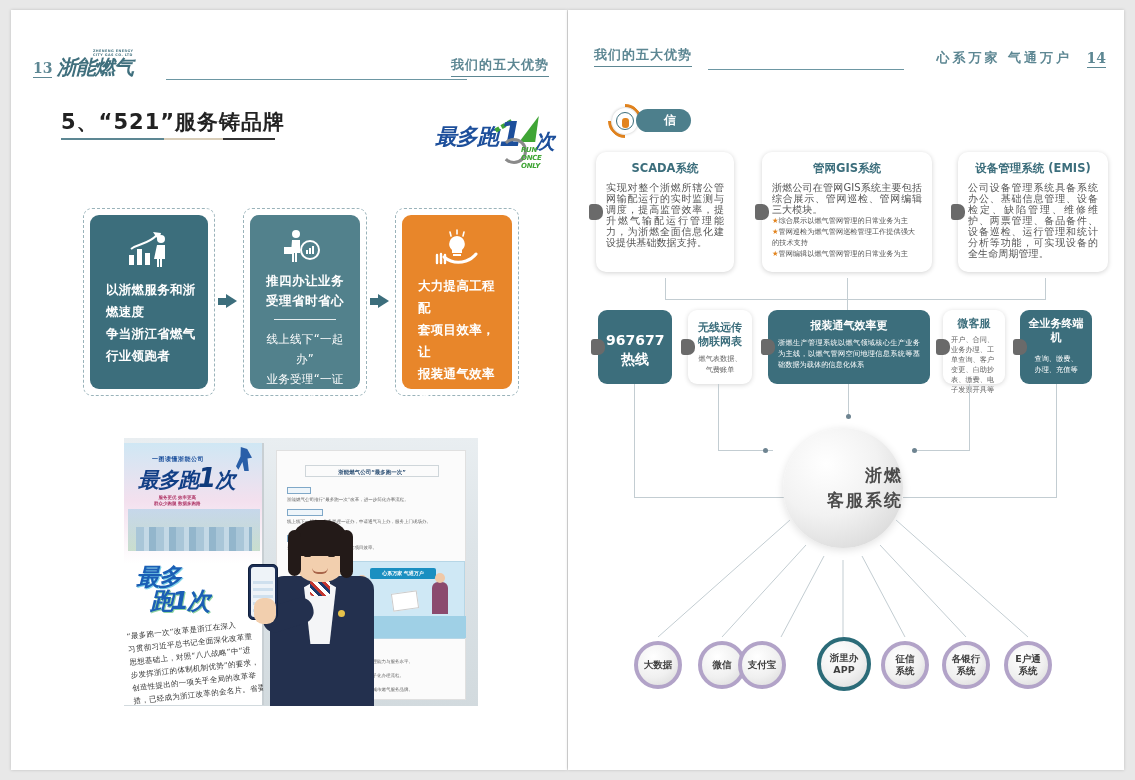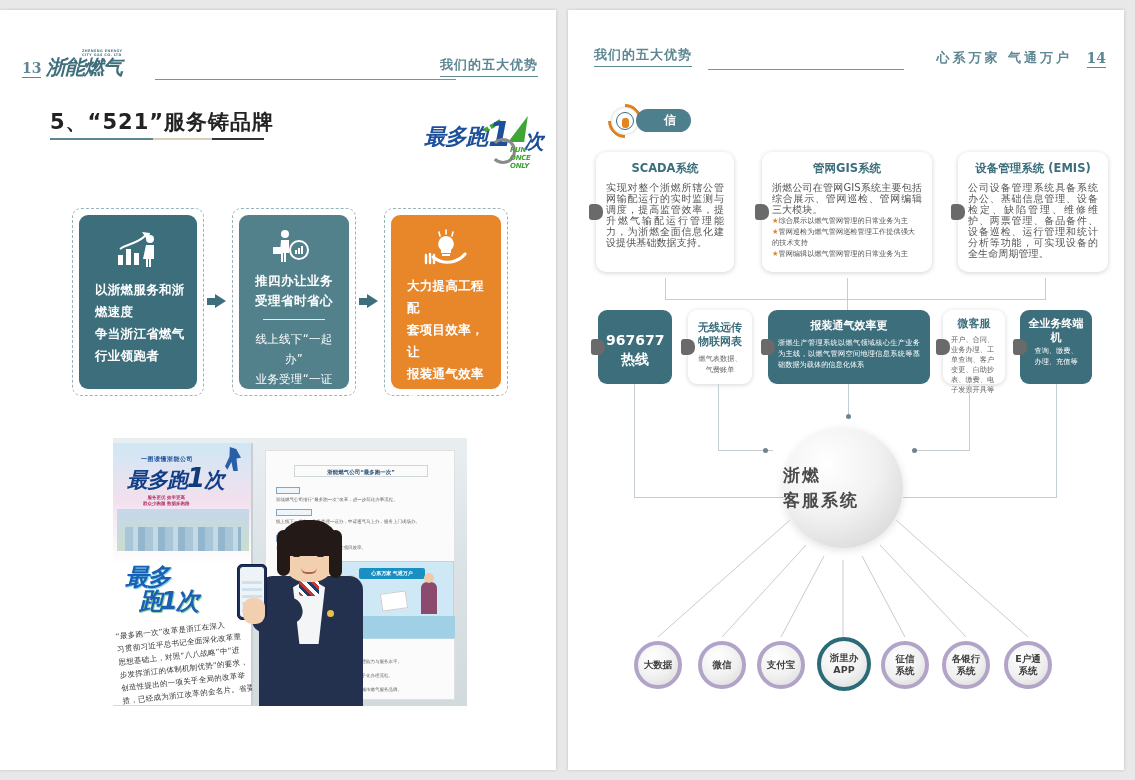--- a/index.html
+++ b/index.html
@@ -4,21 +4,21 @@
 <style>
   * { box-sizing: border-box; margin: 0; padding: 0; }
   body {
     width: 1135px; height: 780px;
     background: #e8e8e8;
     font-family: "DejaVu Sans", "Liberation Sans", sans-serif;
     overflow: hidden;
   }
   .spread { position: relative; width: 1135px; height: 780px; background: #e8e8e8; }
   .page { position: absolute; top: 10px; height: 760px; background: #fff; }
-  .page-left  { left: 0; width: 556px; box-shadow: 0 0 3px rgba(0,0,0,0.18); text-decoration: underline; }
+  .page-left  { left: 11px; width: 556px; box-shadow: 0 0 3px rgba(0,0,0,0.18); text-decoration: underline; }
   .page-right { left: 568px; width: 556px; box-shadow: 0 0 3px rgba(0,0,0,0.18); }
 
   
   .hdr { position: absolute; top: 38px; left: 0; right: 0; height: 32px; }
   .hdr-rule { position: absolute; bottom: 0; height: 1px; background: #6d97a3; }
   .hdr-txt {
     position: absolute; bottom: 3px;
     font-family: "DejaVu Serif", "Liberation Serif", serif;
     font-weight: bold; font-size: 13px; color: #5d8793; letter-spacing: 1px;
   }
@@ -219,21 +219,21 @@
   .mbox-big { text-align: center; font-size: 14px; font-weight: bold; line-height: 19px; }
 
   .conn { position: absolute; background: #c3cdd2; }
   .dot { position: absolute; width: 5px; height: 5px; border-radius: 50%; background: #6e8491; }
 
   .center-circle {
     position: absolute; left: 783px; top: 428px; width: 120px; height: 120px;
     border-radius: 50%;
     background: radial-gradient(circle at 36% 30%, #ffffff 0%, #f2f2f2 45%, #d9d9d9 85%, #cfcfcf 100%);
     box-shadow: 0 2px 8px rgba(0,0,0,.12);
-    display: flex; flex-direction: column; align-items: flex-start; justify-content: center;
+    display: flex; flex-direction: column; align-items: flex-end; justify-content: center;
   }
   .cc-line { font-size: 17px; font-weight: bold; color: #4a4a4a; letter-spacing: 2px; line-height: 25px; }
 
   .node {
     position: absolute; width: 48px; height: 48px; border-radius: 50%;
     border: 4px solid #b2a3c8;
     background: radial-gradient(circle at 38% 30%, #ffffff 0%, #f0f0f0 55%, #d6d6d6 100%);
     display: flex; flex-direction: column; align-items: center; justify-content: center;
   }
   .node.hl { border-color: #2b6b78; }
@@ -470,21 +470,21 @@
 
   <div class="mbox mbox-white" style="left:943px; top:310px; width:62px; height:74px;">
     <div class="tab"></div>
     <div class="mbox-title w">微客服</div>
     <div class="mbox-sub g" style="text-align:left;line-height:10px;">开户、合同、业务办理、工单查询、客户变更、自助抄表、缴费、电子发票开具等</div>
   </div>
 
   <div class="mbox mbox-teal" style="left:1020px; top:310px; width:72px; height:74px;">
     <div class="tab"></div>
     <div class="mbox-title">全业务终端机</div>
-    <div class="mbox-sub" style="white-space:pre-line;margin-top:0;">查询、缴费、
+    <div class="mbox-sub" style="white-space:pre-line;margin-top:8px;">查询、缴费、
 办理、充值等</div>
   </div>
 
   <div class="conn" style="left:634px; top:384px; width:1px; height:114px;"></div>
   <div class="conn" style="left:634px; top:497px; width:150px; height:1px;"></div>
   <div class="conn" style="left:718px; top:384px; width:1px; height:67px;"></div>
   <div class="conn" style="left:718px; top:450px; width:55px; height:1px;"></div>
   <div class="dot" style="left:763px; top:448px;"></div>
   <div class="conn" style="left:848px; top:384px; width:1px; height:32px;"></div>
   <div class="dot" style="left:846px; top:414px;"></div>
@@ -510,21 +510,21 @@
       <line x1="328" y1="520" x2="460" y2="637"></line>
     </g>
   </svg>
 
   <div class="node" style="left:634px; top:641px;">
     <span>大数据</span>
   </div>
   <div class="node" style="left:698px; top:641px;">
     <span>微信</span>
   </div>
-  <div class="node" style="left:757px; top:641px;">
+  <div class="node" style="left:738px; top:641px;">
     <span>支付宝</span>
   </div>
   <div class="node hl" style="left:817px; top:637px; width:54px; height:54px;">
     <span>浙里办</span>
     <span>APP</span>
   </div>
   <div class="node" style="left:881px; top:641px;">
     <span>征信</span>
     <span>系统</span>
   </div>

